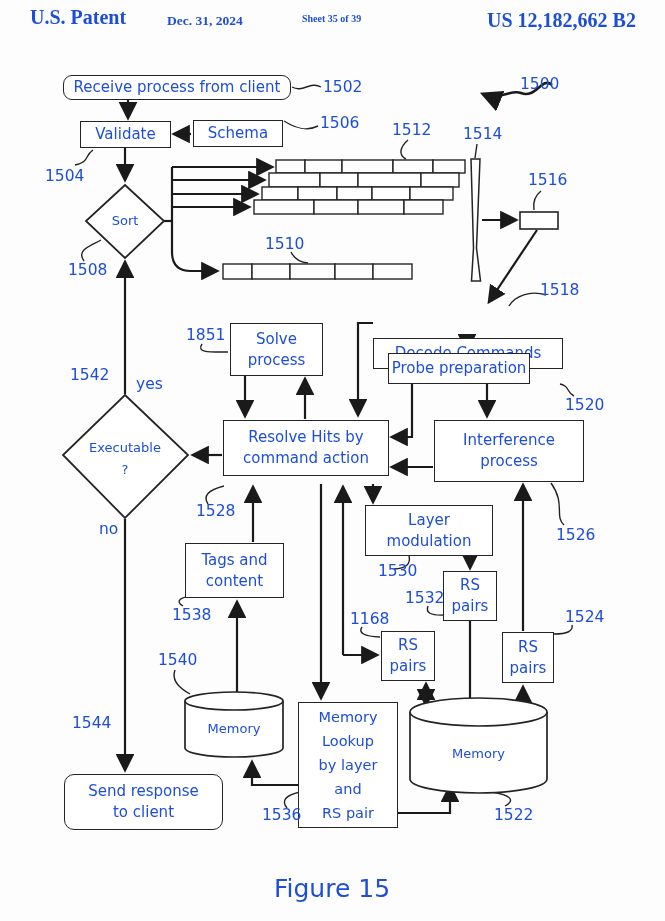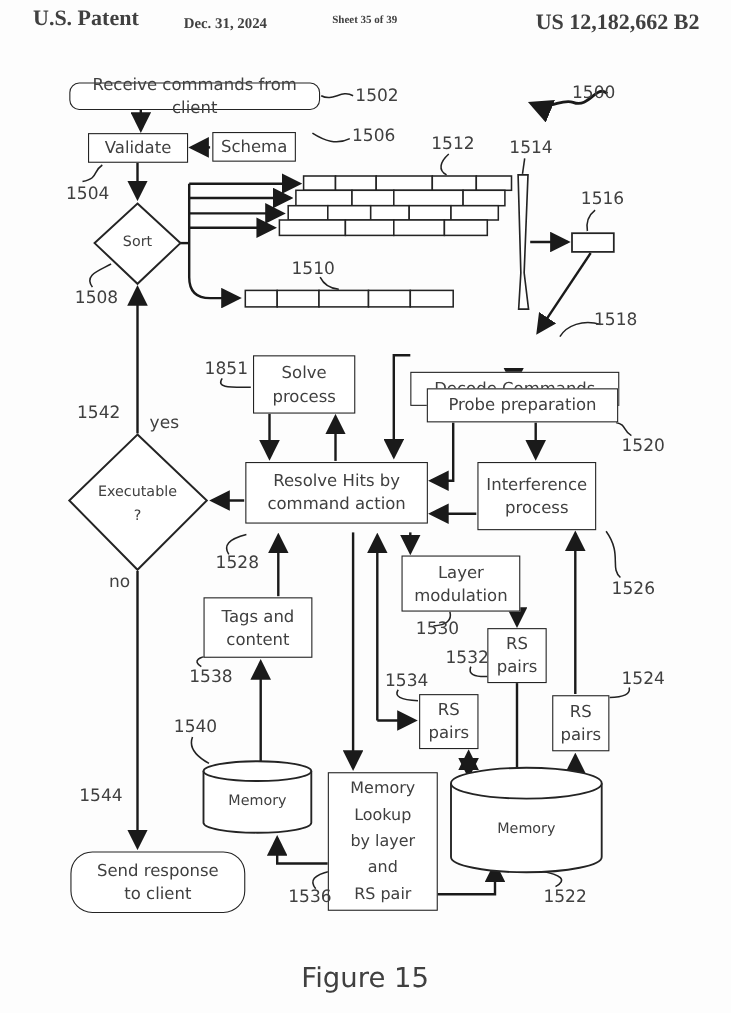--- a/index.html
+++ b/index.html
@@ -1,17 +1,17 @@
 <!DOCTYPE html>
 <html><head>
 <meta charset="utf-8">
 <style>
   html,body{margin:0;padding:0;background:#fff;}
   .page{position:relative;width:665px;height:921px;background:#fdfdfd;overflow:hidden;
-        font-family:"DejaVu Sans",sans-serif;color:#404040;}
+        font-family:"DejaVu Sans",sans-serif;color:#1d4ed8;}
   .hdr{position:absolute;font-family:"Liberation Serif",serif;font-weight:bold;white-space:nowrap;}
   .hdr-title{left:30px;top:6px;font-size:20px;}
   .hdr-date{left:167px;top:13px;font-size:13.5px;}
   .hdr-sheet{left:302px;top:13px;font-size:10px;}
   .hdr-num{left:487px;top:9px;font-size:20px;}
   svg{position:absolute;left:0;top:0;z-index:1;}
   .box{position:absolute;z-index:2;box-sizing:border-box;border:1.6px solid #242424;background:#fff;
        display:flex;flex-direction:column;align-items:center;justify-content:center;
        text-align:center;font-size:15px;line-height:21px;}
   .naked{position:absolute;z-index:3;display:flex;flex-direction:column;align-items:center;
@@ -143,47 +143,47 @@
       <ellipse cx="234" cy="701" rx="49" ry="9" fill="#fff" stroke="#242424" stroke-width="1.7"></ellipse>
     </g>
 
     <g>
       <path d="M410,712 v67 a68.5,14 0 0 0 137,0 v-67" fill="#fff" stroke="#242424" stroke-width="1.7"></path>
       <ellipse cx="478.5" cy="712" rx="68.5" ry="14" fill="#fff" stroke="#242424" stroke-width="1.7"></ellipse>
     </g>
   </svg>
 
   <div class="box" style="left:63px;top:75px;width:228px;height:25px;border-radius:9px;">
-    <span>Receive commands from client</span>
+    <span>Receive process from client</span>
   </div>
   <div class="box" style="left:80px;top:121px;width:91px;height:27px;">
     <span>Validate</span>
   </div>
-  <div class="box" style="left:193px;top:120px;width:76px;height:27px;">
+  <div class="box" style="left:193px;top:120px;width:90px;height:27px;">
     <span>Schema</span>
   </div>
   <div class="box" style="left:373px;top:308px;width:190px;height:31px;margin-top:30px;">
     <span>Decode Commands</span>
   </div>
-  <div class="box" style="left:388px;top:353px;width:174px;height:31px;">
+  <div class="box" style="left:388px;top:353px;width:142px;height:31px;">
     <span>Probe preparation</span>
   </div>
-  <div class="box" style="left:434px;top:420px;width:108px;height:62px;">
+  <div class="box" style="left:434px;top:420px;width:150px;height:62px;">
     <span>Interference</span>
     <span>process</span>
   </div>
   <div class="box" style="left:223px;top:420px;width:166px;height:56px;">
     <span>Resolve Hits by</span>
     <span>command action</span>
   </div>
   <div class="box" style="left:230px;top:323px;width:93px;height:53px;">
     <span>Solve</span>
     <span>process</span>
   </div>
-  <div class="box" style="left:365px;top:505px;width:108px;height:51px;">
+  <div class="box" style="left:365px;top:505px;width:128px;height:51px;">
     <span>Layer</span>
     <span>modulation</span>
   </div>
   <div class="box" style="left:443px;top:571px;width:54px;height:50px;">
     <span>RS</span>
     <span>pairs</span>
   </div>
   <div class="box" style="left:381px;top:631px;width:54px;height:50px;">
     <span>RS</span>
     <span>pairs</span>
@@ -196,21 +196,21 @@
     <span>Tags and</span>
     <span>content</span>
   </div>
   <div class="box" style="left:298px;top:702px;width:100px;height:126px;font-size:14.5px;line-height:24px;">
     <span>Memory</span>
     <span>Lookup</span>
     <span>by layer</span>
     <span>and</span>
     <span>RS pair</span>
   </div>
-  <div class="box" style="left:64px;top:774px;width:159px;height:56px;border-radius:20px;">
+  <div class="box" style="left:64px;top:774px;width:159px;height:56px;border-radius:10px;">
     <span>Send response</span>
     <span>to client</span>
   </div>
 
   <div class="naked" style="left:86px;top:210px;width:78px;height:22px;">
     <span>Sort</span>
   </div>
   <div class="naked" style="left:70px;top:436px;width:110px;height:46px;">
     <span>Executable</span>
     <span>?</span>
@@ -220,37 +220,37 @@
   </div>
   <div class="naked" style="left:410px;top:728px;width:137px;height:50px;line-height:25px;">
     <span>Memory</span>
   </div>
 
   <div class="lbl" style="left:136px;top:375px;">yes</div>
   <div class="lbl" style="left:99px;top:520px;">no</div>
 
   <div class="lbl" style="left:520px;top:75px;">1500</div>
   <div class="lbl" style="left:323px;top:78px;">1502</div>
-  <div class="lbl" style="left:60px;top:167px;">1504</div>
+  <div class="lbl" style="left:45px;top:167px;">1504</div>
   <div class="lbl" style="left:320px;top:114px;">1506</div>
   <div class="lbl" style="left:68px;top:261px;">1508</div>
   <div class="lbl" style="left:265px;top:235px;">1510</div>
   <div class="lbl" style="left:392px;top:121px;">1512</div>
   <div class="lbl" style="left:463px;top:125px;">1514</div>
   <div class="lbl" style="left:528px;top:171px;">1516</div>
   <div class="lbl" style="left:540px;top:281px;">1518</div>
   <div class="lbl" style="left:565px;top:396px;">1520</div>
   <div class="lbl" style="left:494px;top:806px;">1522</div>
   <div class="lbl" style="left:565px;top:608px;">1524</div>
   <div class="lbl" style="left:556px;top:526px;">1526</div>
   <div class="lbl" style="left:196px;top:502px;">1528</div>
   <div class="lbl" style="left:186px;top:326px;">1851</div>
   <div class="lbl" style="left:378px;top:562px;">1530</div>
   <div class="lbl" style="left:405px;top:589px;">1532</div>
-  <div class="lbl" style="left:350px;top:610px;">1534</div>
+  <div class="lbl" style="left:350px;top:610px;">1168</div>
   <div class="lbl" style="left:262px;top:806px;">1536</div>
   <div class="lbl" style="left:172px;top:606px;">1538</div>
   <div class="lbl" style="left:158px;top:651px;">1540</div>
   <div class="lbl" style="left:70px;top:366px;">1542</div>
   <div class="lbl" style="left:72px;top:714px;">1544</div>
 
   <div class="cap">Figure 15</div>
 
 </div>
 

